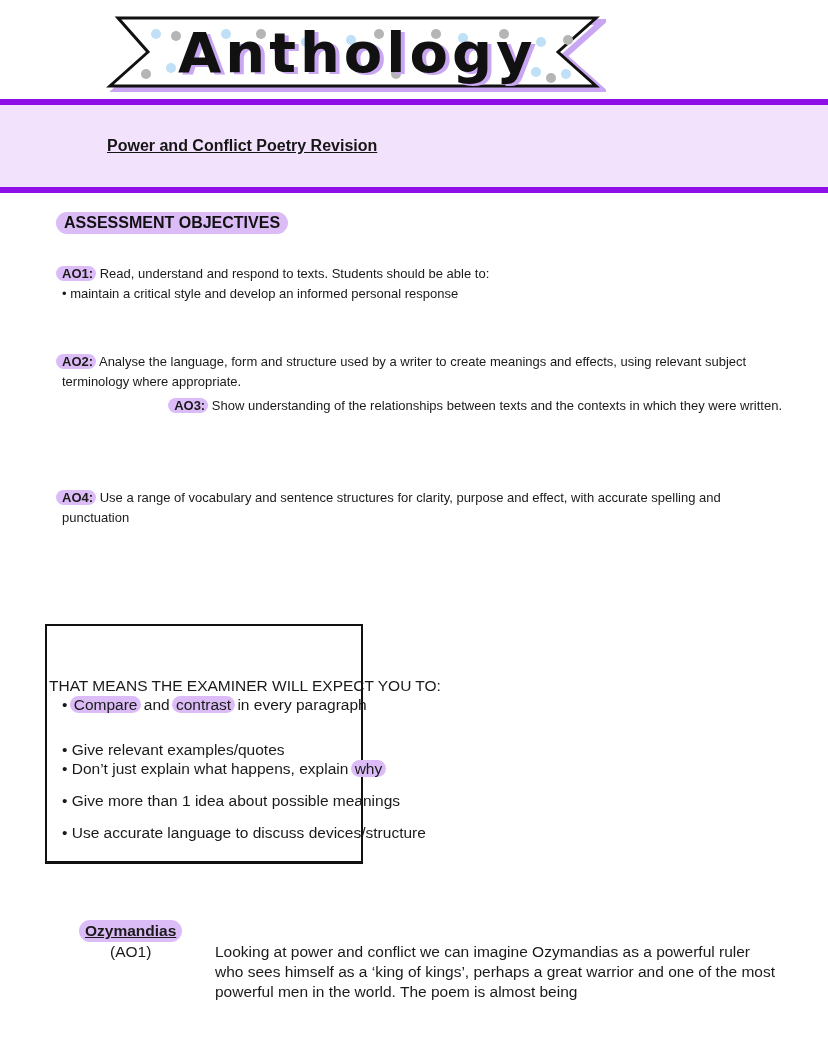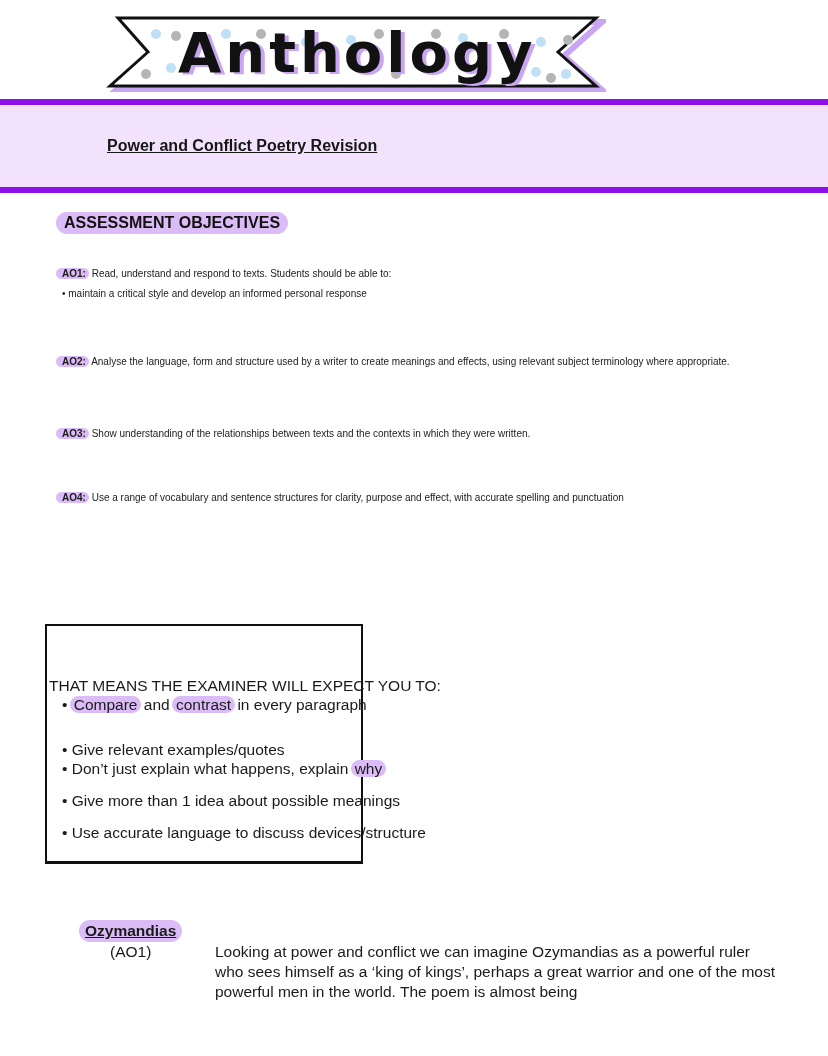--- a/index.html
+++ b/index.html
@@ -21,25 +21,25 @@
   }
   #band-title {
     left:62px; top:137px; font-size:16px; font-weight:bold;
     text-decoration:underline; color:#161616;margin-left:45px;
   }
   .hl-inline { background:#dcbcf7; border-radius:10px; padding:0 4px; margin:0 -2px; }
   #ao-heading {
     left:56px; top:212px; font-size:16px; font-weight:bold; color:#111;
     padding:2px 8px; background:#dcbcf7; border-radius:14px;
   }
-  .ao { position:absolute; left:62px; width:720px; font-size:10px; line-height:19.5px; color:#1a1a1a; }
+  .ao { position:absolute; left:62px; width:720px; font-size:13px; line-height:19.5px; color:#1a1a1a; }
   .ao .tag { background:#dcbcf7; border-radius:10px; padding:0 3px 0 6px; margin-left:-6px; font-weight:bold; }
   #ao1 { top:264px; }
   #ao2 { top:352px; }
-  #ao3 { top:424px; }
+  #ao3 { top:396px;text-align:right; }
   #ao4 { top:488px; }
   #box {
     left:45px; top:624px; width:318px; height:240px;
     border:2px solid #111; box-sizing:border-box;
     border-bottom-width:3px;
   }
   #expect {
     left:49px; top:676px; font-size:15.5px; line-height:19px; width:520px;
   }
   .bullet { position:absolute; left:62px; font-size:15.5px; line-height:19px; white-space:nowrap; }

